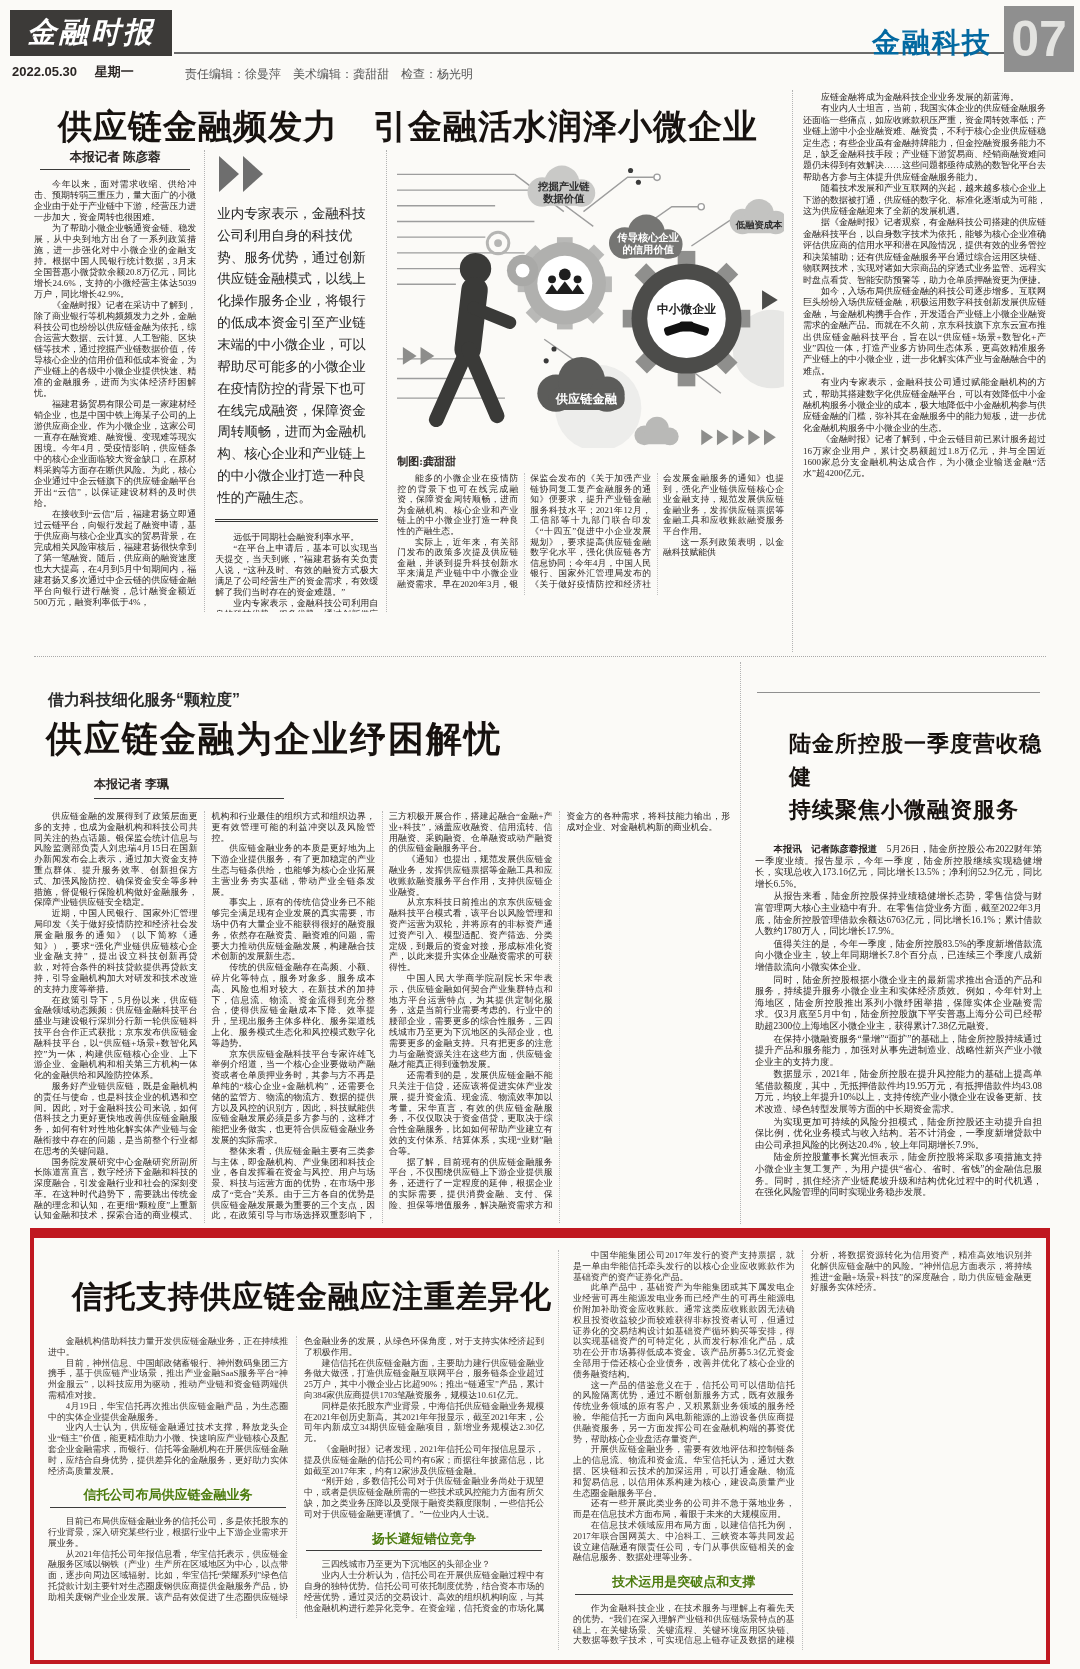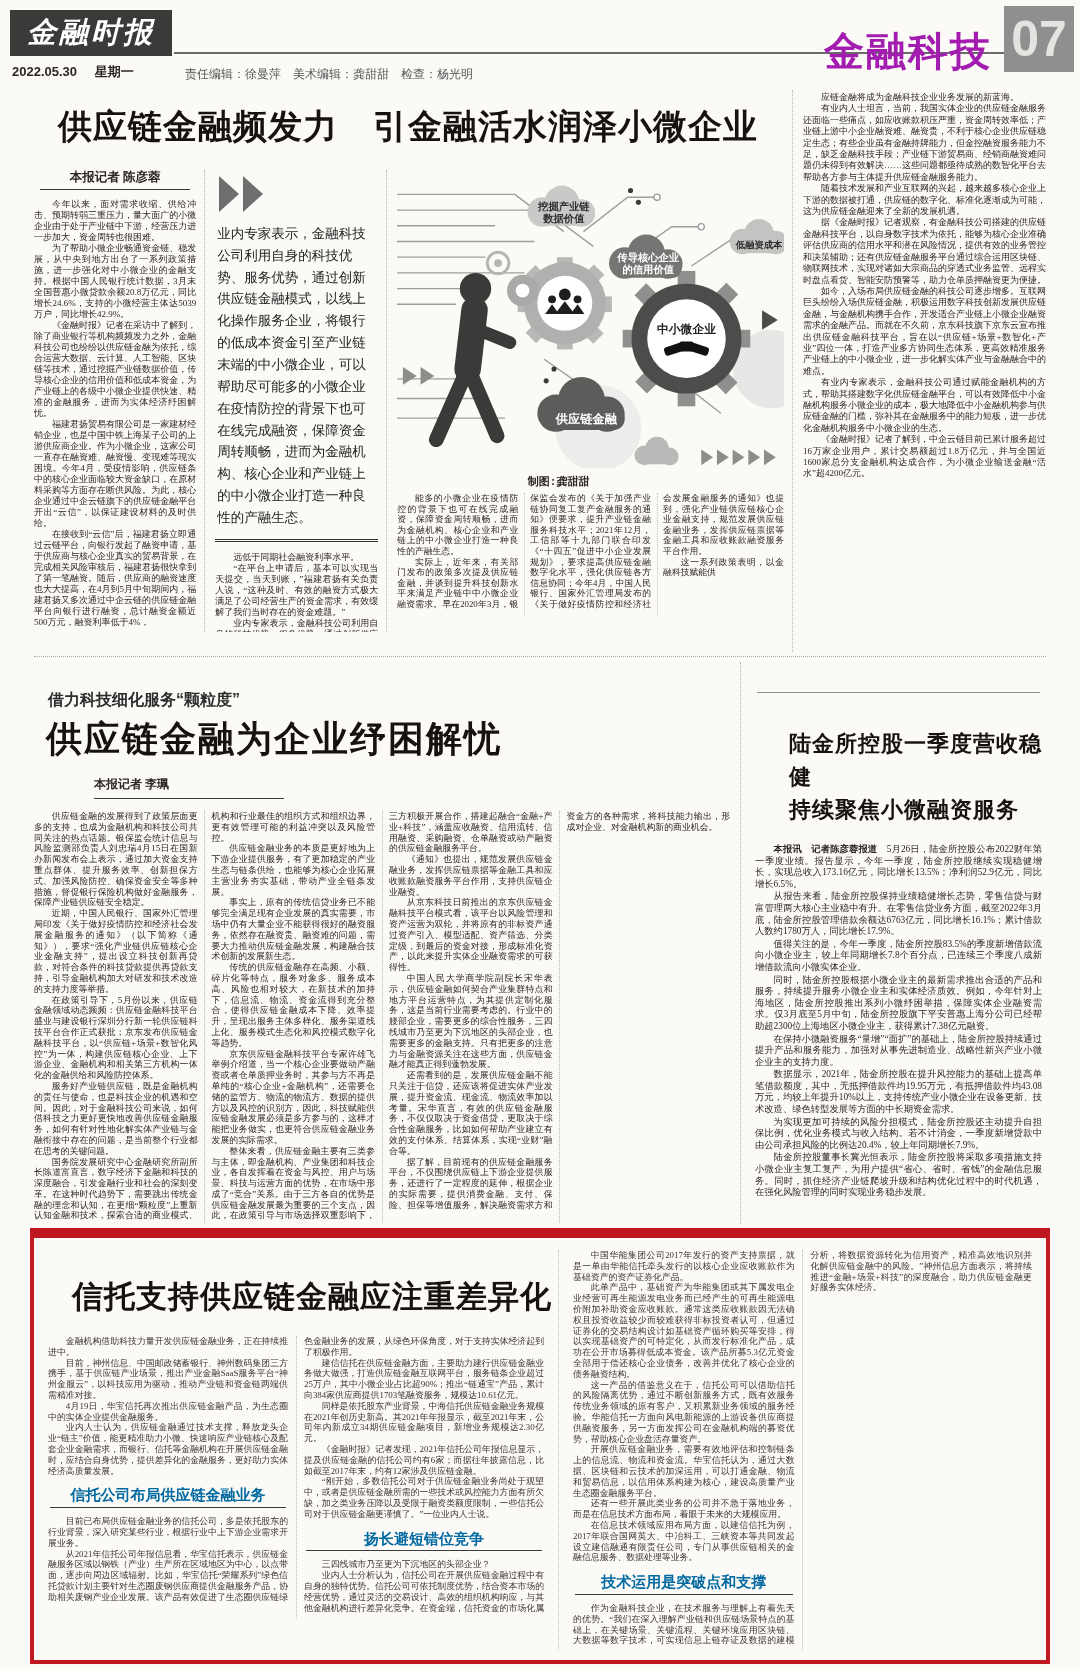--- a/index.html
+++ b/index.html
@@ -13,51 +13,51 @@
 
   
   .masthead { position:absolute; top:0; left:0; right:0; height:88px; }
   .logo-box { position:absolute; left:10px; top:10px; width:162px; height:46px;
     background:#3c3a38; color:#fff; display:flex; align-items:center; justify-content:center;
     font-size:29px; font-weight:bold; font-style:italic; letter-spacing:3px; }
   .mast-rule { position:absolute; left:174px; top:52px; right:76px; height:2px; background:#6b6b6b; }
   .dateline { position:absolute; left:12px; top:63px; font-size:13px; font-weight:bold; }
   .dateline .weekday { margin-left:14px; }
   .editors { position:absolute; left:185px; top:66px; font-size:12px; color:#555; }
-  .section-title { position:absolute; right:88px; top:24px; font-size:40px; color:#a21caf;
+  .section-title { position:absolute; right:88px; top:24px; font-size:28px; color:#0369a1;
     font-weight:bold; letter-spacing:2px; }
   .page-num { position:absolute; right:6px; top:6px; width:70px; height:66px;
     background:#8f8f8f; color:#e3e3e0; font-size:50px; font-weight:bold;
     display:flex; align-items:center; justify-content:center; }
 
   
   .para { text-indent:2em; text-align:justify; margin:0; }
   .byline { font-weight:bold; text-align:center; font-size:12.5px;
     border-bottom:1px solid #3a3a3a; padding:2px 0 6px; margin:0 6px 9px; }
 
   
   .band1 { position:absolute; top:90px; left:34px; right:34px; height:562px;
     display:flex; overflow:hidden; }
   .b1-left { width:750px; }
   .a1-headline { font-size:34px; font-weight:bold; letter-spacing:1px; color:#17120f;
     padding:14px 0 0 24px; white-space:nowrap; }
-  .a1-cols { display:flex; margin-top:20px; height:462px; overflow:hidden; }
+  .a1-cols { display:flex; height:462px; overflow:hidden; }
   .a1-c1 { width:164px; font-size:9px; line-height:11px; }
   .a1-c2 { width:176px; font-size:9px; line-height:11px; border-left:1px dotted #b3b3b3;
     padding-left:10px; margin-left:8px; }
   .a1-mid { width:402px; border-left:1px dotted #b3b3b3; padding-left:10px; margin-left:8px; }
   .b1-right { width:262px; border-left:1px dotted #b3b3b3; padding-left:10px; margin-left:8px;
     font-size:9px; line-height:11.4px; padding-top:2px; }
   .pullquote { font-family:"Liberation Sans","DejaVu Sans",sans-serif;
     font-size:13.5px; line-height:1.62; color:#222; padding:4px 2px 10px 2px;
     border-bottom:3px double #333; margin-bottom:10px; }
   .pq-chevrons { display:block; margin-bottom:2px; }
   .illus-wrap { width:100%; }
-  .illus-caption { text-align:center; font-weight:bold; font-size:11px; padding:2px 64px 4px 0;
-    font-family:Liberation Mono, monospace; }
+  .illus-caption { text-align:left; font-weight:bold; font-size:11px; padding:2px 64px 4px 0;
+    font-family:Liberation Serif, serif; }
   .a1-belowtext { columns:3; column-gap:12px; column-rule:1px dotted #c0c0c0;
     column-fill:auto; height:122px; font-size:8.8px; line-height:10.6px; overflow:hidden; }
 
   
   .hdivider { position:absolute; left:34px; right:34px; top:656px; border-top:1px dotted #a9a9a9; }
 
   
   .band2 { position:absolute; top:662px; left:34px; right:34px; height:562px; display:flex; overflow:hidden; }
   .a2 { width:706px; padding-top:28px; }
   .a2-kicker { font-family:"Liberation Sans","DejaVu Sans",sans-serif;
@@ -85,22 +85,22 @@
   .a4-headline { font-size:31px; font-weight:bold; color:#17120f; letter-spacing:1px;
     padding:26px 0 18px 24px; white-space:nowrap; }
   .a4-byline { width:330px; margin-left:156px; font-weight:bold; font-size:13px;
     border-bottom:1px solid #4a4a4a; padding-bottom:8px; margin-bottom:10px; }
   .a4-cols { columns:2; column-gap:16px; column-rule:1px dotted #bcbcbc; column-fill:auto;
     height:282px; overflow:hidden; font-size:8.9px; line-height:10.8px; color:#3a3430; }
   .a4-right { flex:1; border-left:1px dotted #bcbcbc; margin-left:14px; padding-left:14px; }
   .a4-rcols { columns:2; column-gap:16px; column-rule:1px dotted #bcbcbc; column-fill:auto;
     height:400px; overflow:hidden; font-size:8.9px; line-height:10.8px; color:#3a3430; }
   .subhead { font-family:"Liberation Sans","DejaVu Sans",sans-serif; font-weight:bold;
-    font-size:15px; text-align:center; border-bottom:1.5px solid #3c3c3c;
-    padding:10px 0 6px; margin:4px 2px 8px; break-inside:avoid; color:#0369a1; }
+    font-size:13px; text-align:center; border-bottom:1.5px solid #3c3c3c;
+    padding:10px 0 6px; margin:4px 2px 8px; break-inside:avoid; color:#4d7c0f; }
 </style>
 </head>
 <body>
 
 <div class="page">
 
   <div class="masthead">
     <div class="logo-box">
       <span>金融时报</span>
     </div>

